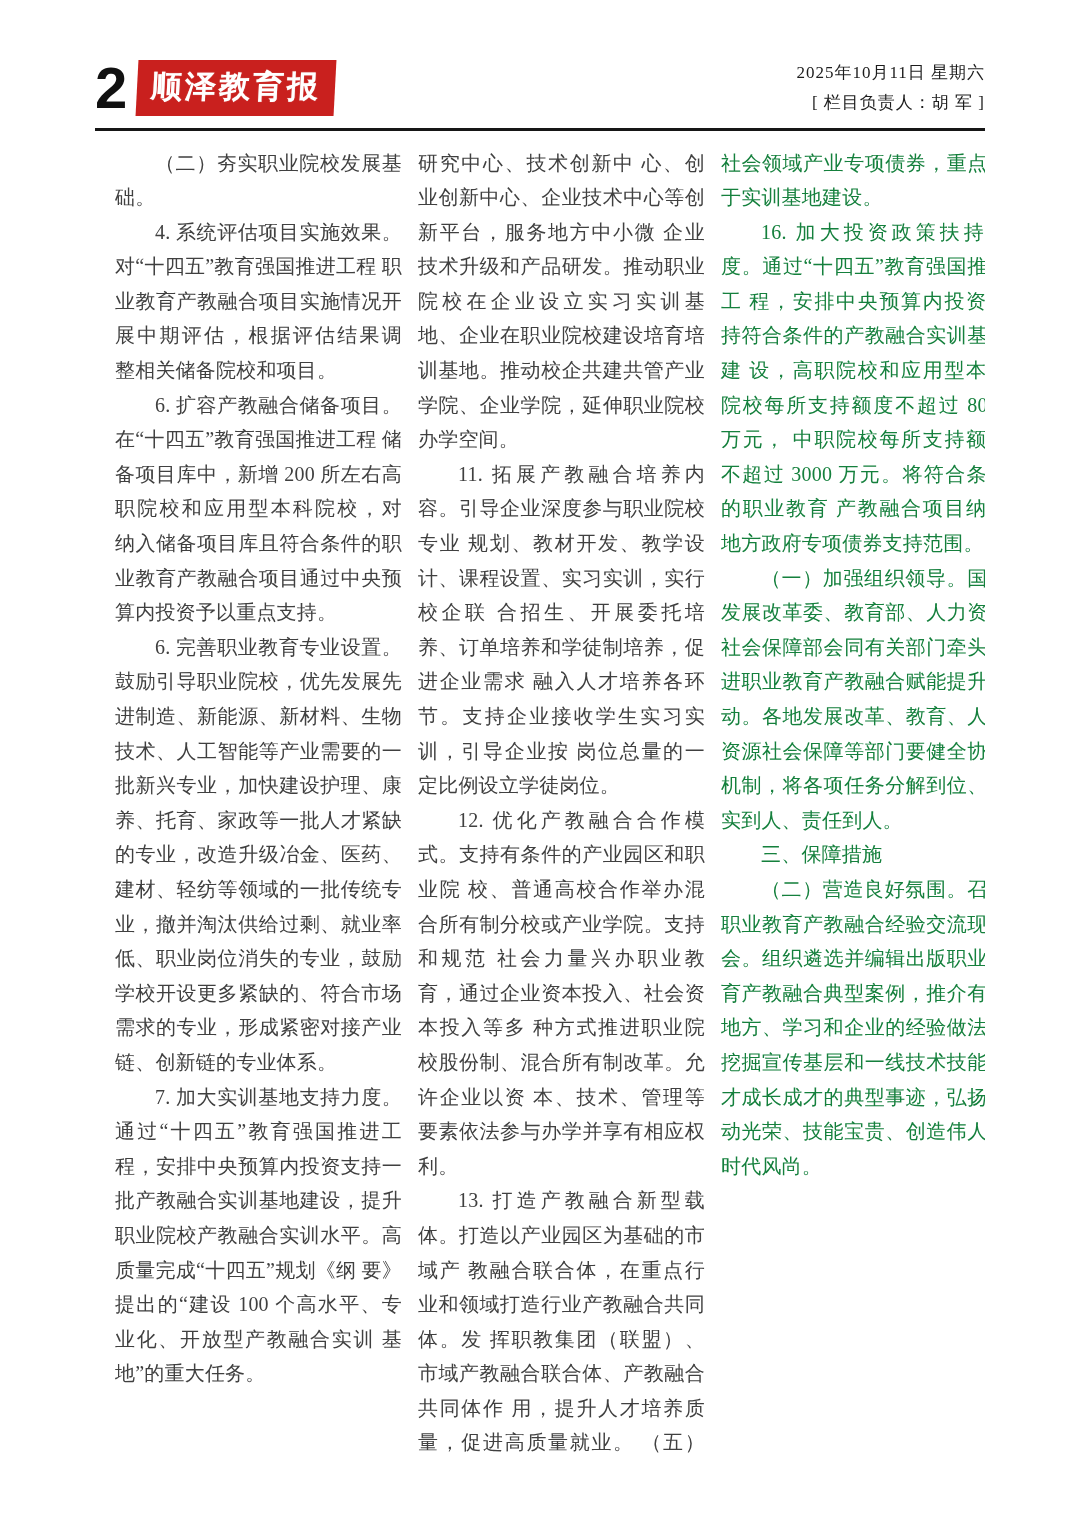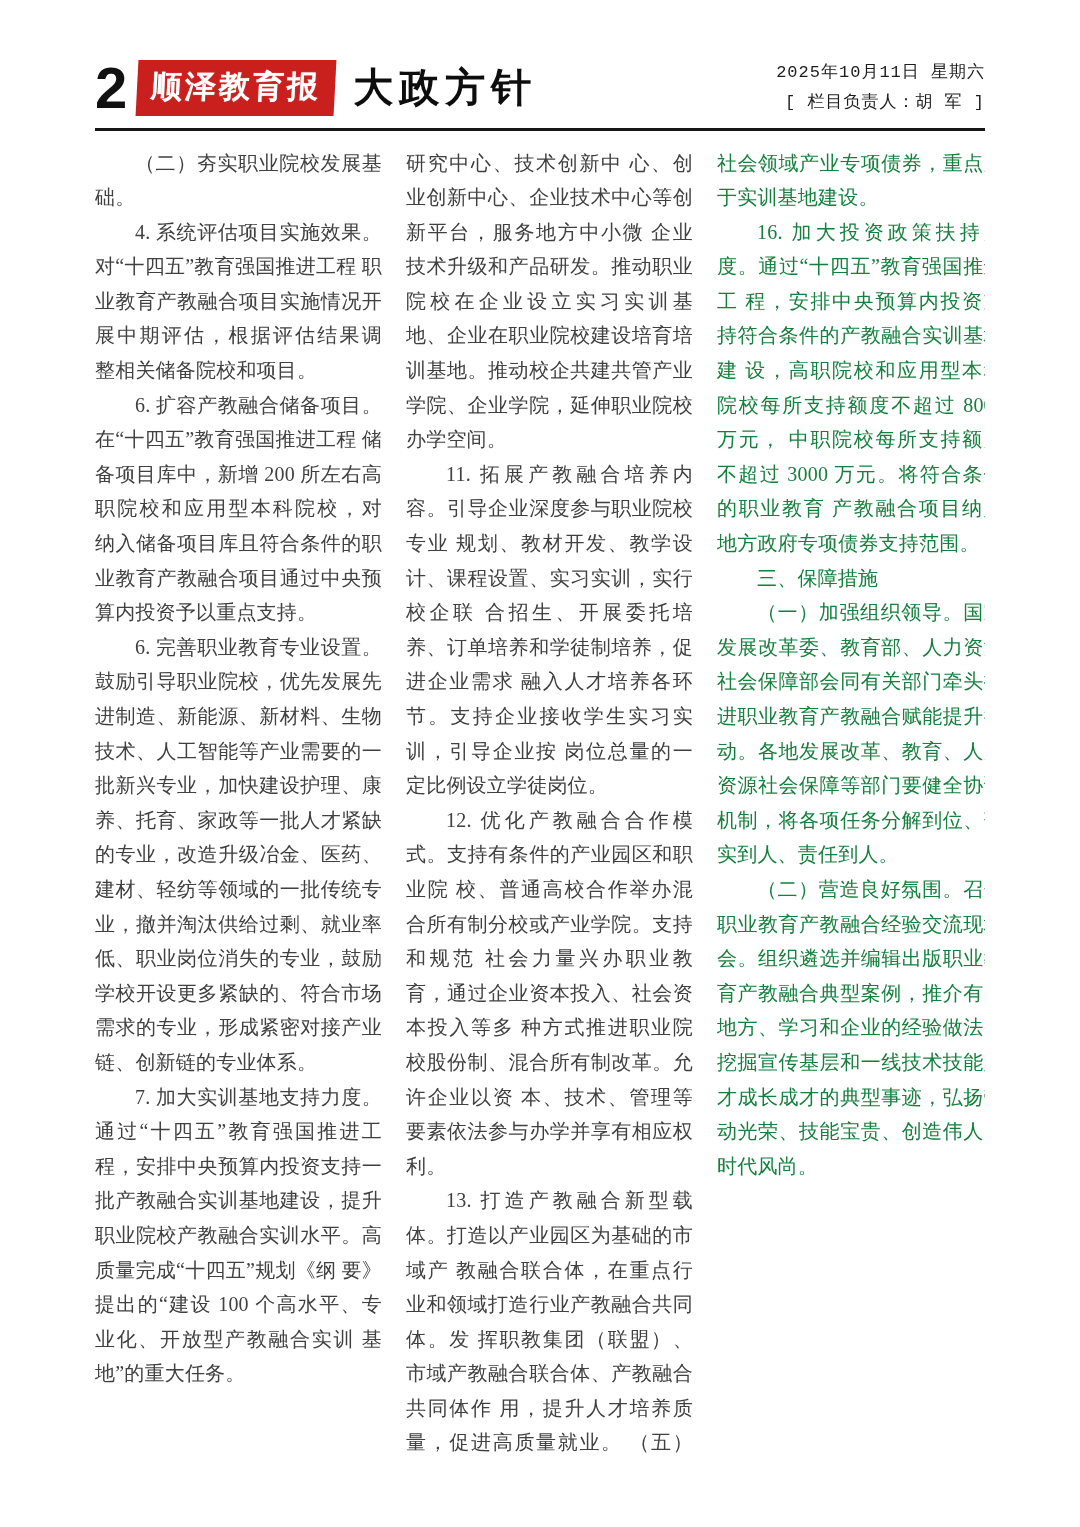--- a/index.html
+++ b/index.html
@@ -43,40 +43,41 @@
     font-weight:bold;
     font-size:40px;
     color:#0d0d0d;
     margin-left:18px;
     letter-spacing:6px;
     white-space:nowrap;
   }
   .header-right {
     margin-left:auto;
     text-align:right;
-    font-family:Liberation Mono, monospace;
+    font-family:Liberation Serif, serif;
     font-size:17px;
     color:#1c1c1c;
     line-height:1.75;
     letter-spacing:1px;
     white-space:nowrap;
   }
   .rule {
     border:none;
     border-top:3px solid #161616;
     margin-top:10px;
   }
 
   
   .article {
     display:flex;
-    gap:24px;
+    gap:16px;
     margin-top:15px;
     height:1312px;
     overflow:hidden;
+    margin-left:20px;
   }
   .col {
     width:287px;
     flex:0 0 287px;
     text-align:justify;
     font-size:20px;
     line-height:34.6px;
     color:#404040;
     letter-spacing:0.2px;
   }
@@ -84,21 +85,20 @@
   .para.indent { text-indent:2em; }
 </style>
 </head>
 <body>
 
 <div class="page">
   <div class="inner">
     <div class="masthead-row">
       <div class="page-number">2</div>
       <div class="masthead-box" style="background: rgb(201, 32, 30); color: rgb(255, 255, 255);">顺泽教育报</div>
-      <div class="section-title">大政方针</div>
       <div class="header-right">
         <div>2025年10月11日 星期六</div>
         <div>[ 栏目负责人：胡 军 ]</div>
       </div>
     </div>
     <hr class="rule" style="border-top-color: rgb(22, 22, 22);">
     <div class="article" id="columns">
         <div class="col" style="color: rgb(64, 64, 64);">
           <p class="para indent">（二）夯实职业院校发展基础。</p>
           <p class="para indent">4. 系统评估项目实施效果。对“十四五”教育强国推进工程 职业教育产教融合项目实施情况开展中期评估，根据评估结果调 整相关储备院校和项目。</p>
@@ -108,19 +108,19 @@
         </div>
         <div class="col" style="color: rgb(64, 64, 64);">
           <p class="para">研究中心、技术创新中 心、创业创新中心、企业技术中心等创新平台，服务地方中小微 企业技术升级和产品研发。推动职业院校在企业设立实习实训基 地、企业在职业院校建设培育培训基地。推动校企共建共管产业 学院、企业学院，延伸职业院校办学空间。</p>
           <p class="para indent">11. 拓展产教融合培养内容。引导企业深度参与职业院校专业 规划、教材开发、教学设计、课程设置、实习实训，实行校企联 合招生、开展委托培养、订单培养和学徒制培养，促进企业需求 融入人才培养各环节。支持企业接收学生实习实训，引导企业按 岗位总量的一定比例设立学徒岗位。</p>
           <p class="para indent">12. 优化产教融合合作模式。支持有条件的产业园区和职业院 校、普通高校合作举办混合所有制分校或产业学院。支持和规范 社会力量兴办职业教育，通过企业资本投入、社会资本投入等多 种方式推进职业院校股份制、混合所有制改革。允许企业以资 本、技术、管理等要素依法参与办学并享有相应权利。</p>
           <p class="para indent">13. 打造产教融合新型载体。打造以产业园区为基础的市域产 教融合联合体，在重点行业和领域打造行业产教融合共同体。发 挥职教集团（联盟）、市域产教融合联合体、产教融合共同体作 用，提升人才培养质量，促进高质量就业。 （五）健全激励扶持组合举措。</p>
         </div>
         <div class="col" style="color: #15803d;">
           <p class="para">社会领域产业专项债券，重点用于实训基地建设。</p>
           <p class="para indent">16. 加大投资政策扶持力度。通过“十四五”教育强国推进工 程，安排中央预算内投资支持符合条件的产教融合实训基地建 设，高职院校和应用型本科院校每所支持额度不超过 8000 万元， 中职院校每所支持额度不超过 3000 万元。将符合条件的职业教育 产教融合项目纳入地方政府专项债券支持范围。</p>
+          <p class="para indent">（一）加强组织领导。国家发展改革委、教育部、人力资源 社会保障部会同有关部门牵头推进职业教育产教融合赋能提升行 动。各地发展改革、教育、人力资源社会保障等部门要健全协调 机制，将各项任务分解到位、落实到人、责任到人。</p>
           <p class="para indent">三、保障措施</p>
-          <p class="para indent">（一）加强组织领导。国家发展改革委、教育部、人力资源 社会保障部会同有关部门牵头推进职业教育产教融合赋能提升行 动。各地发展改革、教育、人力资源社会保障等部门要健全协调 机制，将各项任务分解到位、落实到人、责任到人。</p>
           <p class="para indent">（二）营造良好氛围。召开职业教育产教融合经验交流现场 会。组织遴选并编辑出版职业教育产教融合典型案例，推介有关 地方、学习和企业的经验做法。挖掘宣传基层和一线技术技能人 才成长成才的典型事迹，弘扬劳动光荣、技能宝贵、创造伟人的 时代风尚。</p>
         </div>
       </div>
   </div>
 </div>
 
 </body></html>

